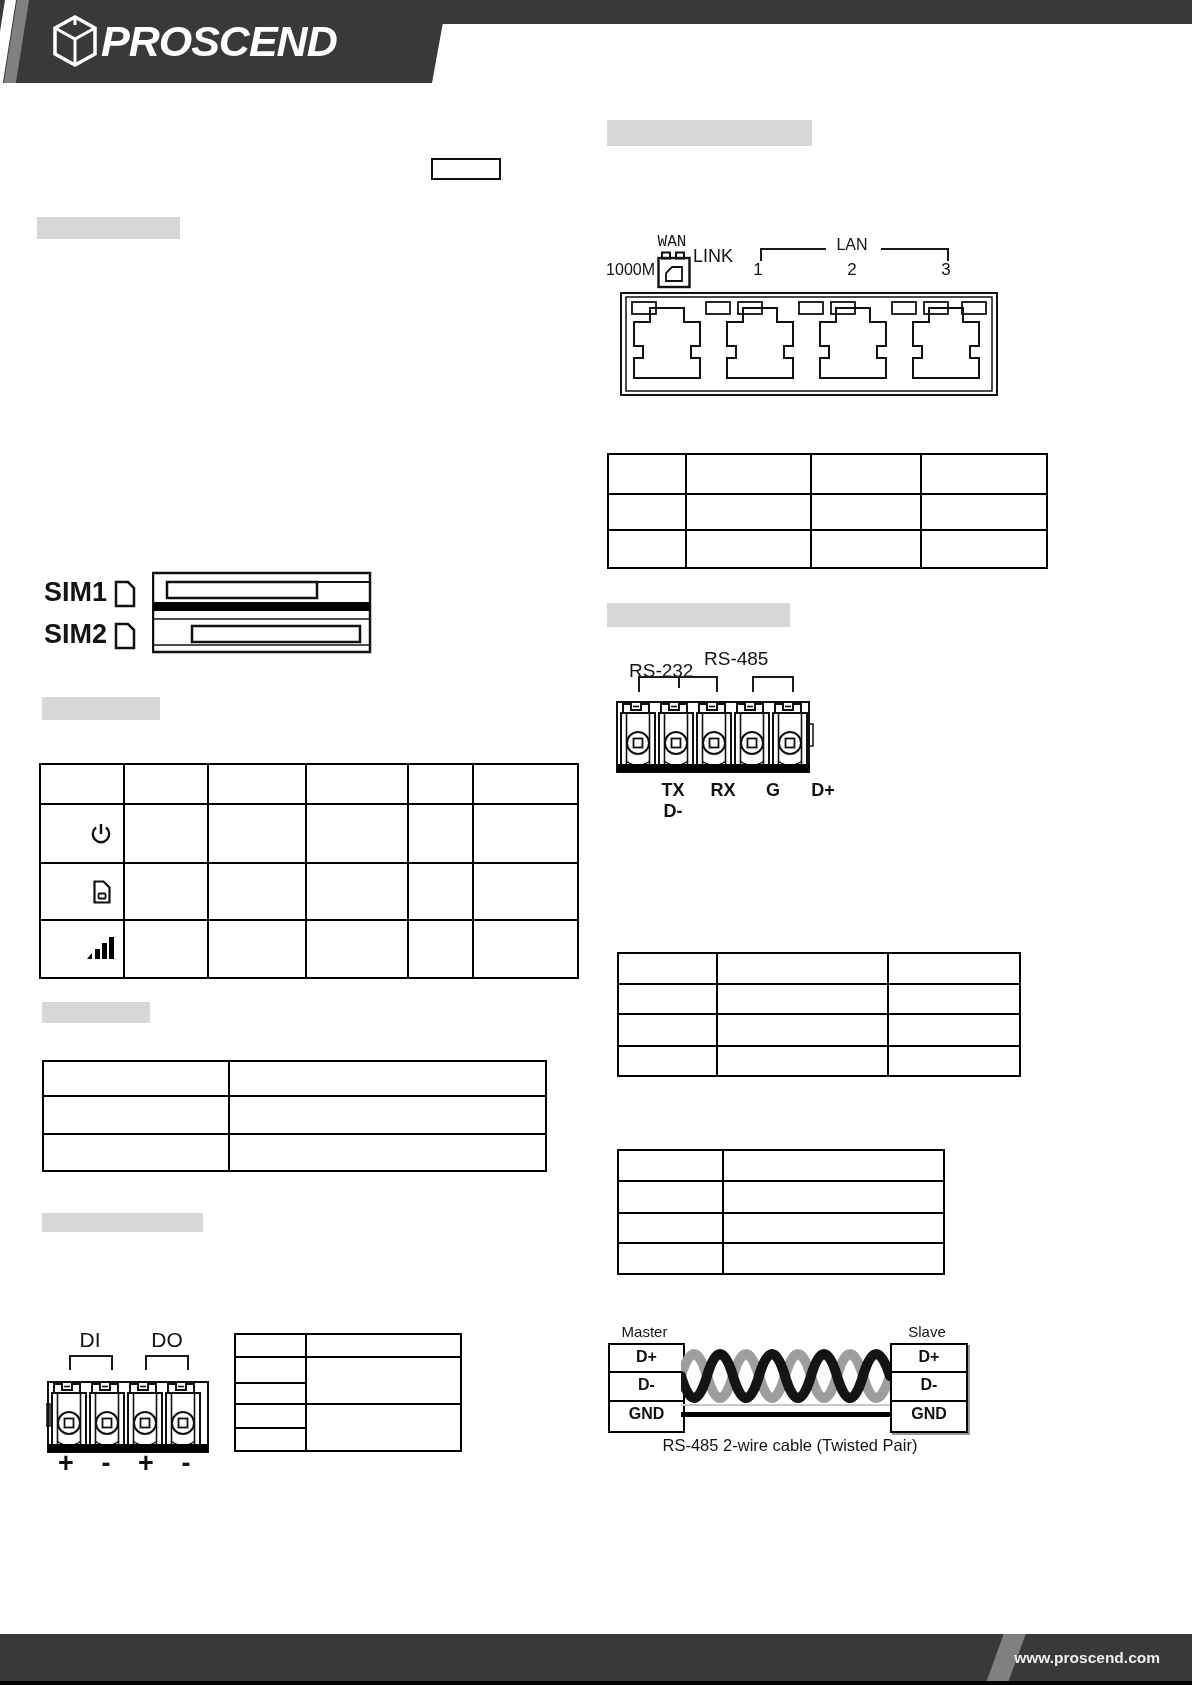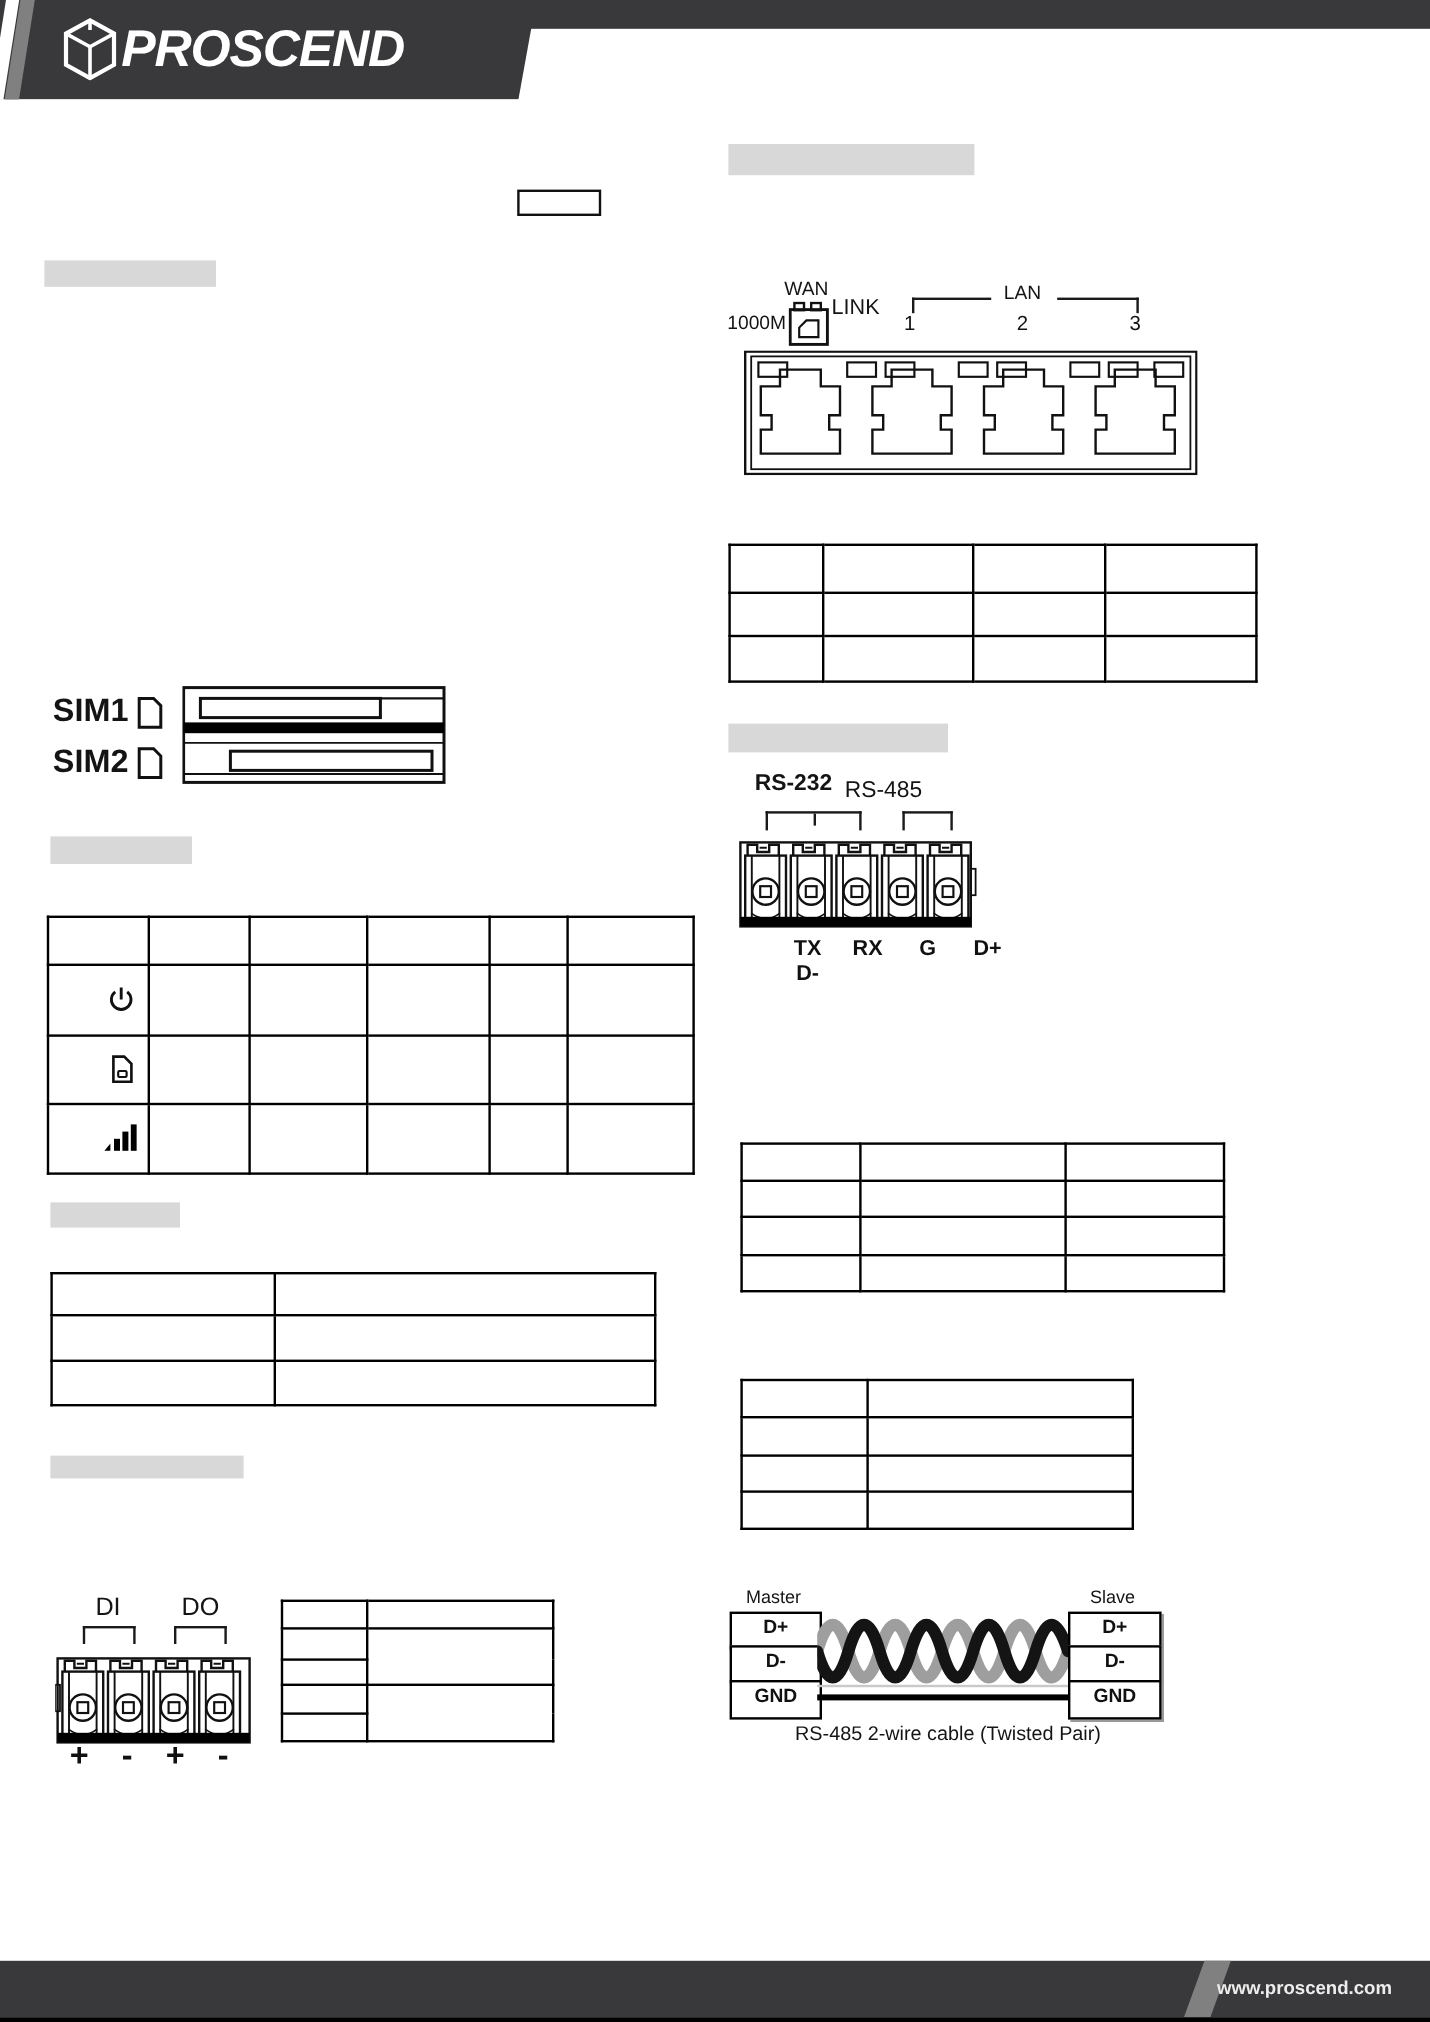--- a/index.html
+++ b/index.html
@@ -211,21 +211,21 @@
           <td rowspan="2"></td>
         </tr>
     <tr style="height:23px">
           <td></td>
         </tr>
   </tbody>
     </table>
 
   <div class="bar" style="left:607px;top:120px;width:205px;height:26px;"></div>
 
-  <div class="lbl ctr" style="left:644px;top:233px;width:56px;font-size:16px;font-weight:500;">WAN</div>
+  <div class="lbl ctr" style="left:644px;top:233px;width:56px;font-size:16px;font-weight:500;font-family:Liberation Mono, monospace;">WAN</div>
   <div class="lbl" style="left:605px;top:261px;width:50px;text-align:right;font-size:16px;font-weight:500;">1000M</div>
   <svg class="abs" style="left:657px;top:251px;" width="34" height="38" viewBox="0 0 34 38">
     <rect x="1.5" y="7" width="31" height="29" fill="none" stroke="#111" stroke-width="2.4"></rect>
     <rect x="5" y="1.5" width="8" height="6" fill="none" stroke="#111" stroke-width="2"></rect>
     <rect x="19" y="1.5" width="8" height="6" fill="none" stroke="#111" stroke-width="2"></rect>
     <path d="M9,30 v-8 l6,-6 h10 v14 z" fill="none" stroke="#111" stroke-width="1.8"></path>
   </svg>
   <div class="lbl" style="left:693px;top:246px;width:44px;font-size:18px;font-weight:500;">LINK</div>
   <div class="lbl ctr" style="left:824px;top:236px;width:56px;font-size:16px;font-weight:500;">LAN</div>
   <div class="abs" style="left:760px;top:248px;width:64px;height:11px;border-top:2px solid #1a1a1a;border-left:2px solid #1a1a1a;"></div>
@@ -281,21 +281,21 @@
           <td></td>
           <td></td>
           <td></td>
           <td></td>
         </tr>
   </tbody>
     </table>
 
   <div class="bar" style="left:607px;top:603px;width:183px;height:24px;"></div>
 
-  <div class="lbl ctr" style="left:629px;top:642px;width:64px;font-size:19px;font-weight:700;">RS-232</div>
+  <div class="lbl ctr" style="left:629px;top:660px;width:64px;font-size:19px;font-weight:400;">RS-232</div>
   <div class="lbl ctr" style="left:704px;top:648px;width:64px;font-size:19px;font-weight:500;">RS-485</div>
   <div class="brk" style="left:638px;top:676px;width:76px;height:14px;">
     <div class="tick" style="left:50%;top:0;height:10px;"></div>
   </div>
   <div class="brk" style="left:752px;top:676px;width:38px;height:14px;"></div>
   <svg class="abs" style="left:615px;top:692px;" width="200" height="90" viewBox="0 0 200 90">
     <rect x="2" y="10" width="192" height="70" fill="none" stroke="#111" stroke-width="2"></rect>
     <rect x="194" y="32" width="4" height="22" fill="none" stroke="#111" stroke-width="1.5"></rect>
     <use href="#term" x="5" y="9"></use>
       <use href="#term" x="43" y="9"></use>

